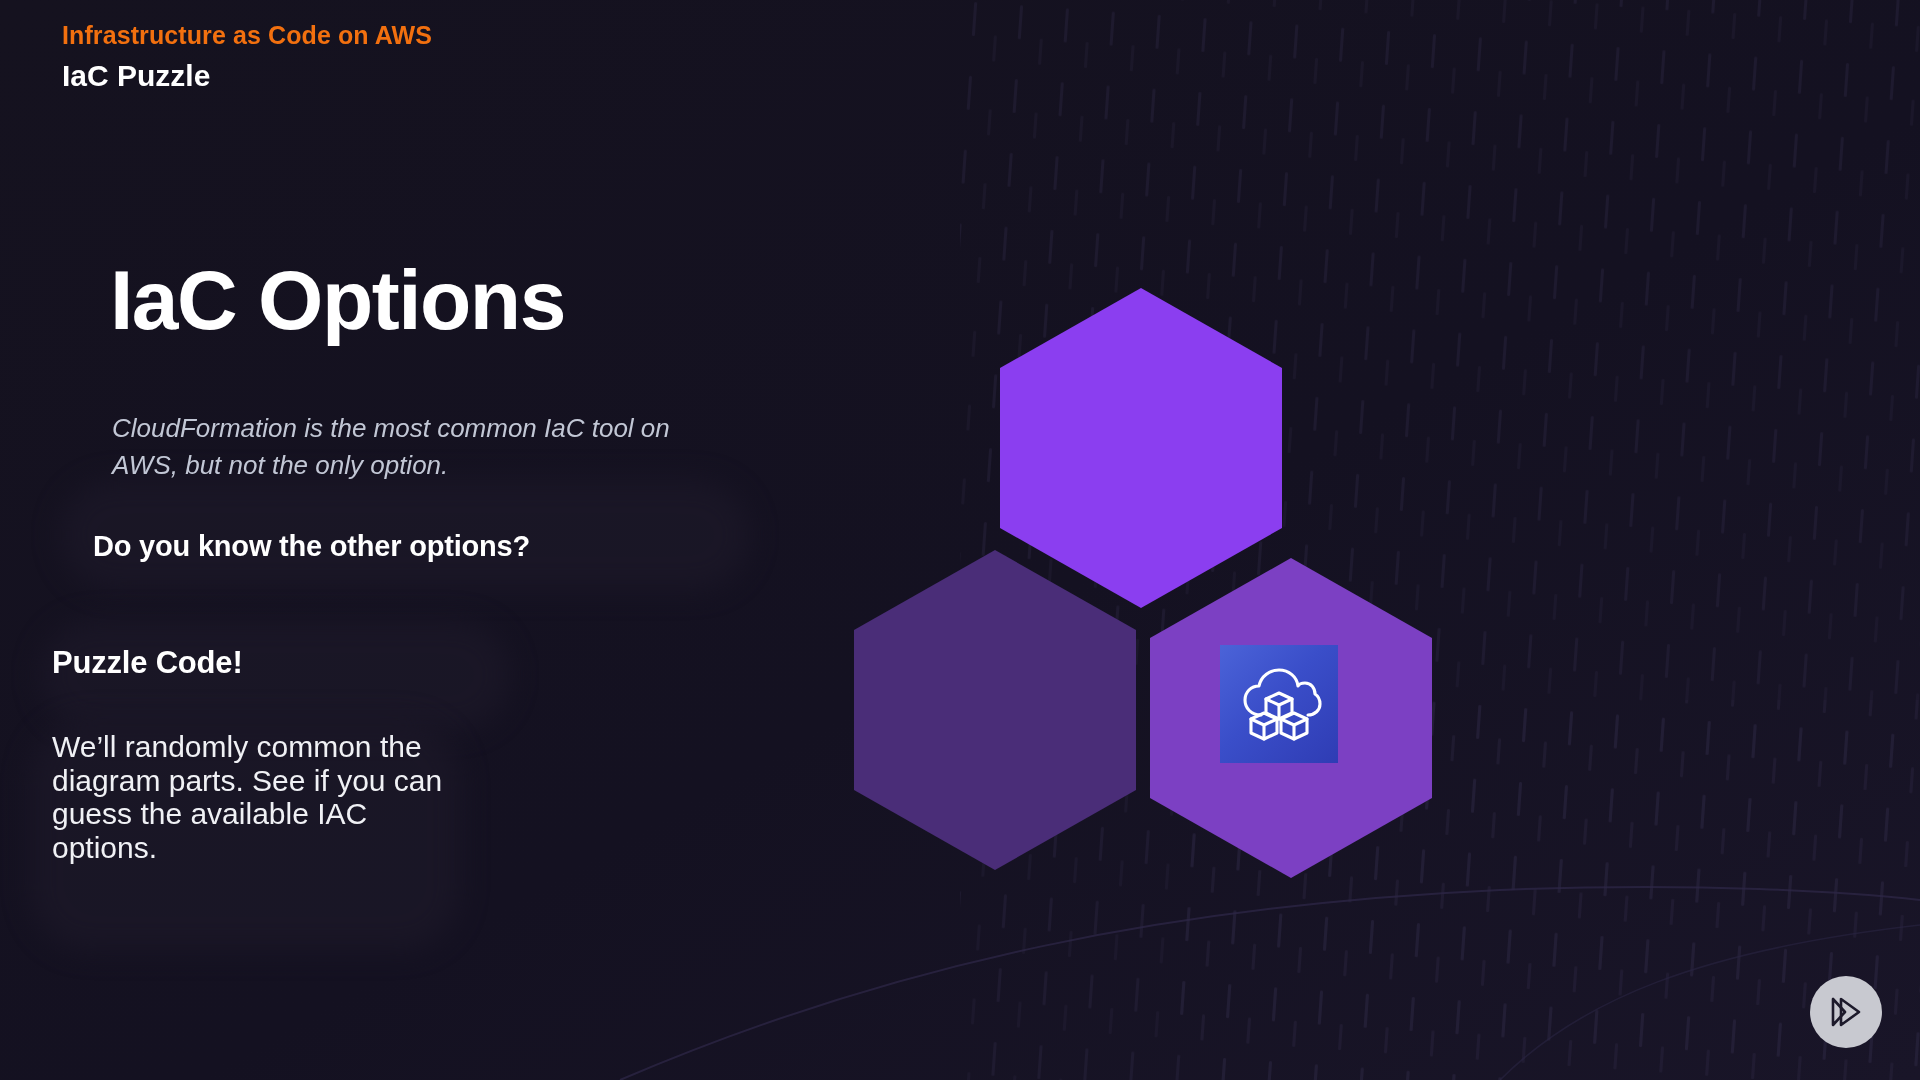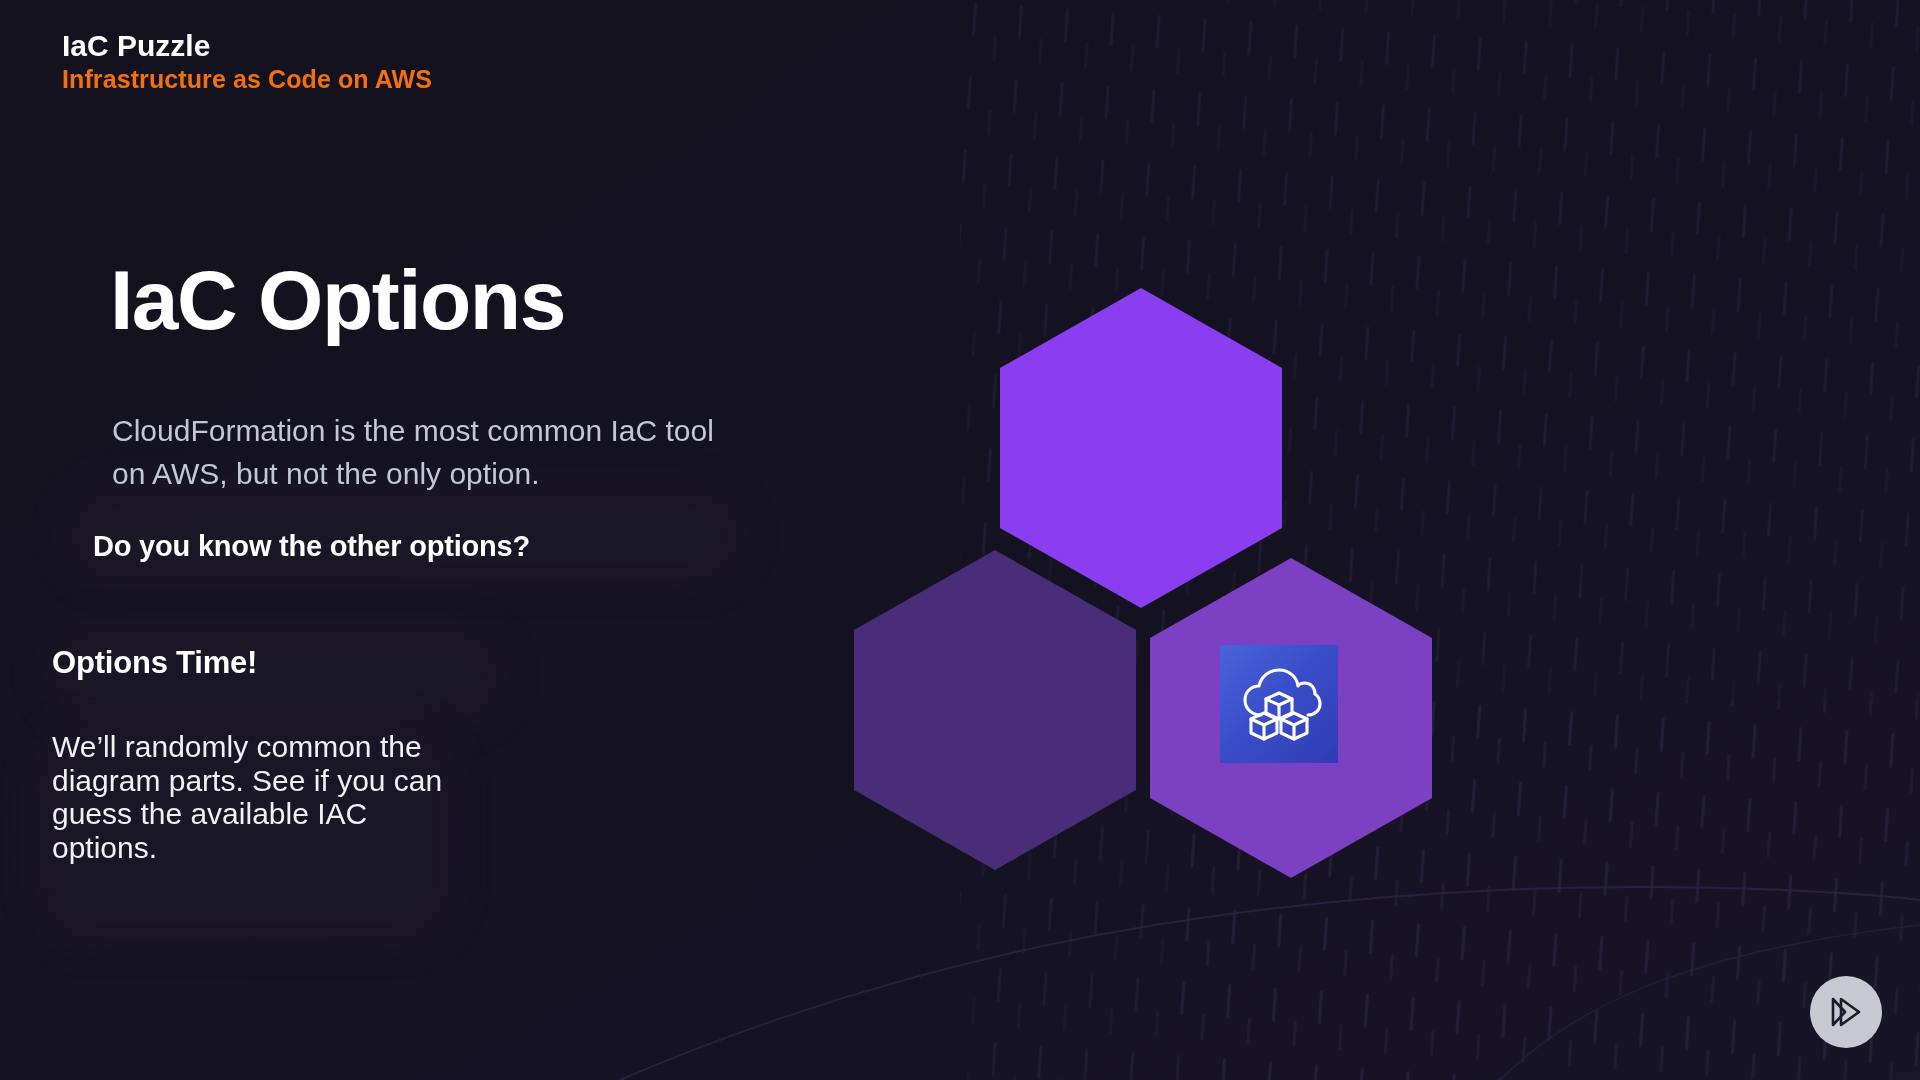--- a/index.html
+++ b/index.html
@@ -58,23 +58,24 @@
     letter-spacing:-1.5px;
     line-height:1;
     text-align:right;
   }
 
   #lead-paragraph {
     position:absolute;
     left:112px; top:410px;
     width:630px;
     color:#c2c7d5;
-    font-size:30px;
+    font-size:26px;
     line-height:1.42;
     font-weight:400;
+    font-style:italic;
   }
 
   #question-line {
     position:absolute;
     left:93px; top:530px;
     color:#ffffff;
     font-size:29px;
     font-weight:bold;
     letter-spacing:-.2px;
   }
@@ -163,29 +164,29 @@
   <rect x="1180" y="700" width="740" height="380" fill="url(#dashes)" opacity=".55"></rect>
   <path d="M 620 1080 C 900 960, 1180 905, 1500 890 C 1700 882, 1850 892, 1920 900" fill="none" stroke="#2e2747" stroke-width="2" opacity=".75"></path>
   <path d="M 1500 1080 C 1580 1000, 1700 950, 1920 925" fill="none" stroke="#2a2442" stroke-width="1.6" opacity=".6"></path>
 </svg>
 
 <div class="glow-panel" id="panel-question"></div>
 <div class="glow-panel" id="panel-puzzle"></div>
 <div class="glow-panel" id="panel-body"></div>
 
 <div id="header">
+  <div id="kicker">Infrastructure as Code on AWS</div>
   <div id="deck-title">IaC Puzzle</div>
-  <div id="kicker">Infrastructure as Code on AWS</div>
 </div>
 
 <div id="content">
   <h1 id="page-title">IaC Options</h1>
   <p id="lead-paragraph">CloudFormation is the most common IaC tool on AWS, but not the only option.</p>
   <p id="question-line">Do you know the other options?</p>
-  <h2 id="section-heading">Options Time!</h2>
+  <h2 id="section-heading">Puzzle Code!</h2>
   <p id="body-paragraph">We’ll randomly common the diagram parts. See if you can guess the available IAC options.</p>
 </div>
 
 <div id="hex-cluster">
   <div class="hex" id="hex-top"></div>
   <div class="hex" id="hex-bottom-left"></div>
   <div class="hex" id="hex-bottom-right"></div>
 
   <div id="cfn-icon-tile">
     <svg viewBox="0 0 118 118" aria-hidden="true">

